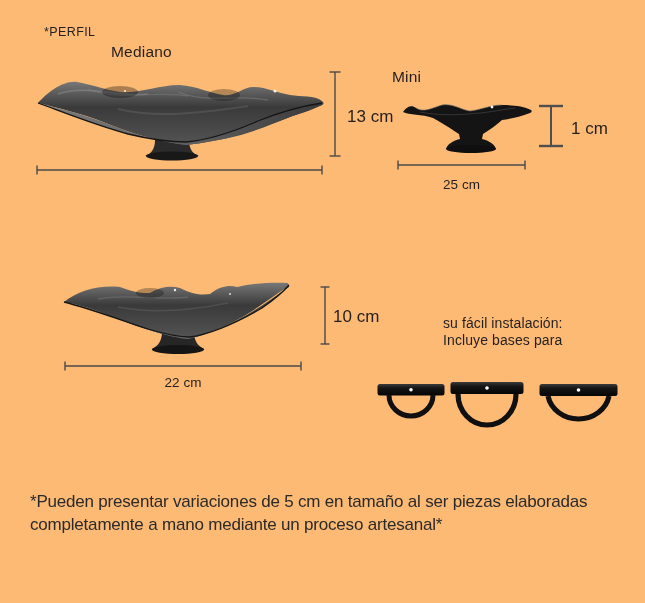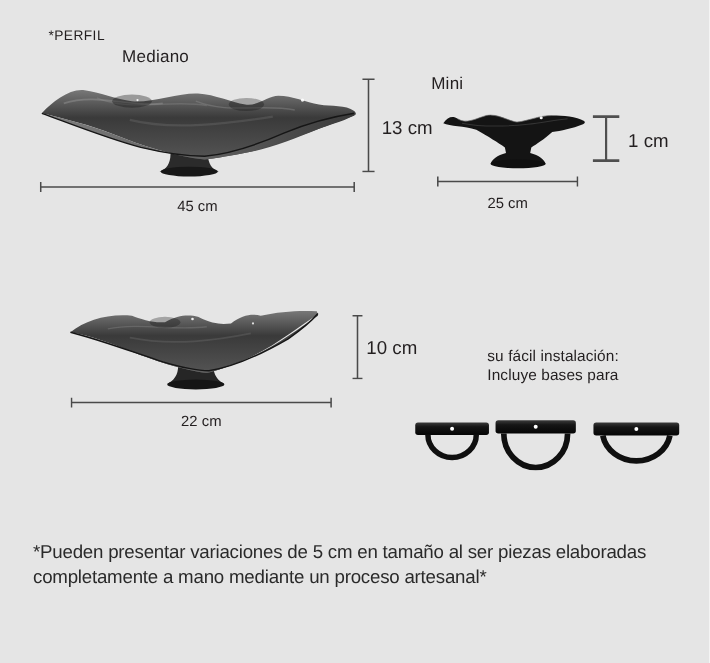--- a/index.html
+++ b/index.html
@@ -1,17 +1,17 @@
 <!DOCTYPE html>
 <html><head>
 <meta charset="utf-8">
 <style>
   html,body{margin:0;padding:0;background:#fff;}
   .canvas{
-    position:relative;width:645px;height:603px;background:#e5e5e5;
+    position:relative;width:645px;height:603px;background:#fdba74;
     font-family:"Liberation Sans", sans-serif;color:#231f20;overflow:hidden;
   }
   .abs{position:absolute;}
   .title{font-size:15.5px;letter-spacing:.2px;}
   .dimlabel{font-size:17px;}
   .wlabel{font-size:13.5px;text-align:center;}
   .profile{font-size:12.5px;letter-spacing:.4px;}
   .note{font-size:14px;line-height:17px;letter-spacing:.1px;}
   .footnote{font-size:17px;line-height:23px;letter-spacing:-0.2px;color:#2a2a2a;}
   svg{display:block;}
@@ -75,21 +75,20 @@
   </svg>
   <div class="abs dimlabel" style="left:347px;top:107px;">13 cm</div>
 
   <svg class="abs" style="left:36px;top:163px;" width="287" height="14">
     <g stroke="#4a4a4a" stroke-width="1.4">
       <line x1="1" y1="7" x2="286" y2="7"></line>
       <line x1="1" y1="2.5" x2="1" y2="11.5"></line>
       <line x1="286" y1="2.5" x2="286" y2="11.5"></line>
     </g>
   </svg>
-  <div class="abs wlabel" style="left:36px;top:180px;width:287px;">45 cm</div>
 
   <div class="abs title" style="left:392px;top:68px;width:140px;">Mini</div>
 
   <svg class="abs" style="left:400px;top:97px;" width="135" height="58" viewBox="0 0 135 58">
     <path d="M3,15 C7,9 12,8 16,11 C24,16 32,11 42,8 C52,6 62,13 70,14 C80,13 90,8 102,8 C112,8 124,9 131,13
              C132,14 132,15 130,16 C120,20 110,22 102,23 C94,30 88,34 83,37 L82,42 C90,44 95,48 96,52 L46,52 C47,48 52,44 60,42 L59,37 C53,33 44,27 33,21 C22,17 9,18 3,15 Z" fill="#141414"></path>
     <ellipse cx="71" cy="52" rx="25" ry="4" fill="#0f0f0f"></ellipse>
     <path d="M16,11 C24,16 32,11 42,8 C52,6 62,13 70,14 C80,13 90,8 102,8" stroke="#6e6e6e" stroke-width="0.9" fill="none" opacity="0.7"></path>
     <path d="M20,15 C40,19 60,18 80,16 C92,15 104,12 116,11" stroke="#4a4a4a" stroke-width="1" fill="none" opacity="0.6"></path>
     <circle cx="92" cy="10" r="1.4" fill="#ffffff" opacity="0.95"></circle>

